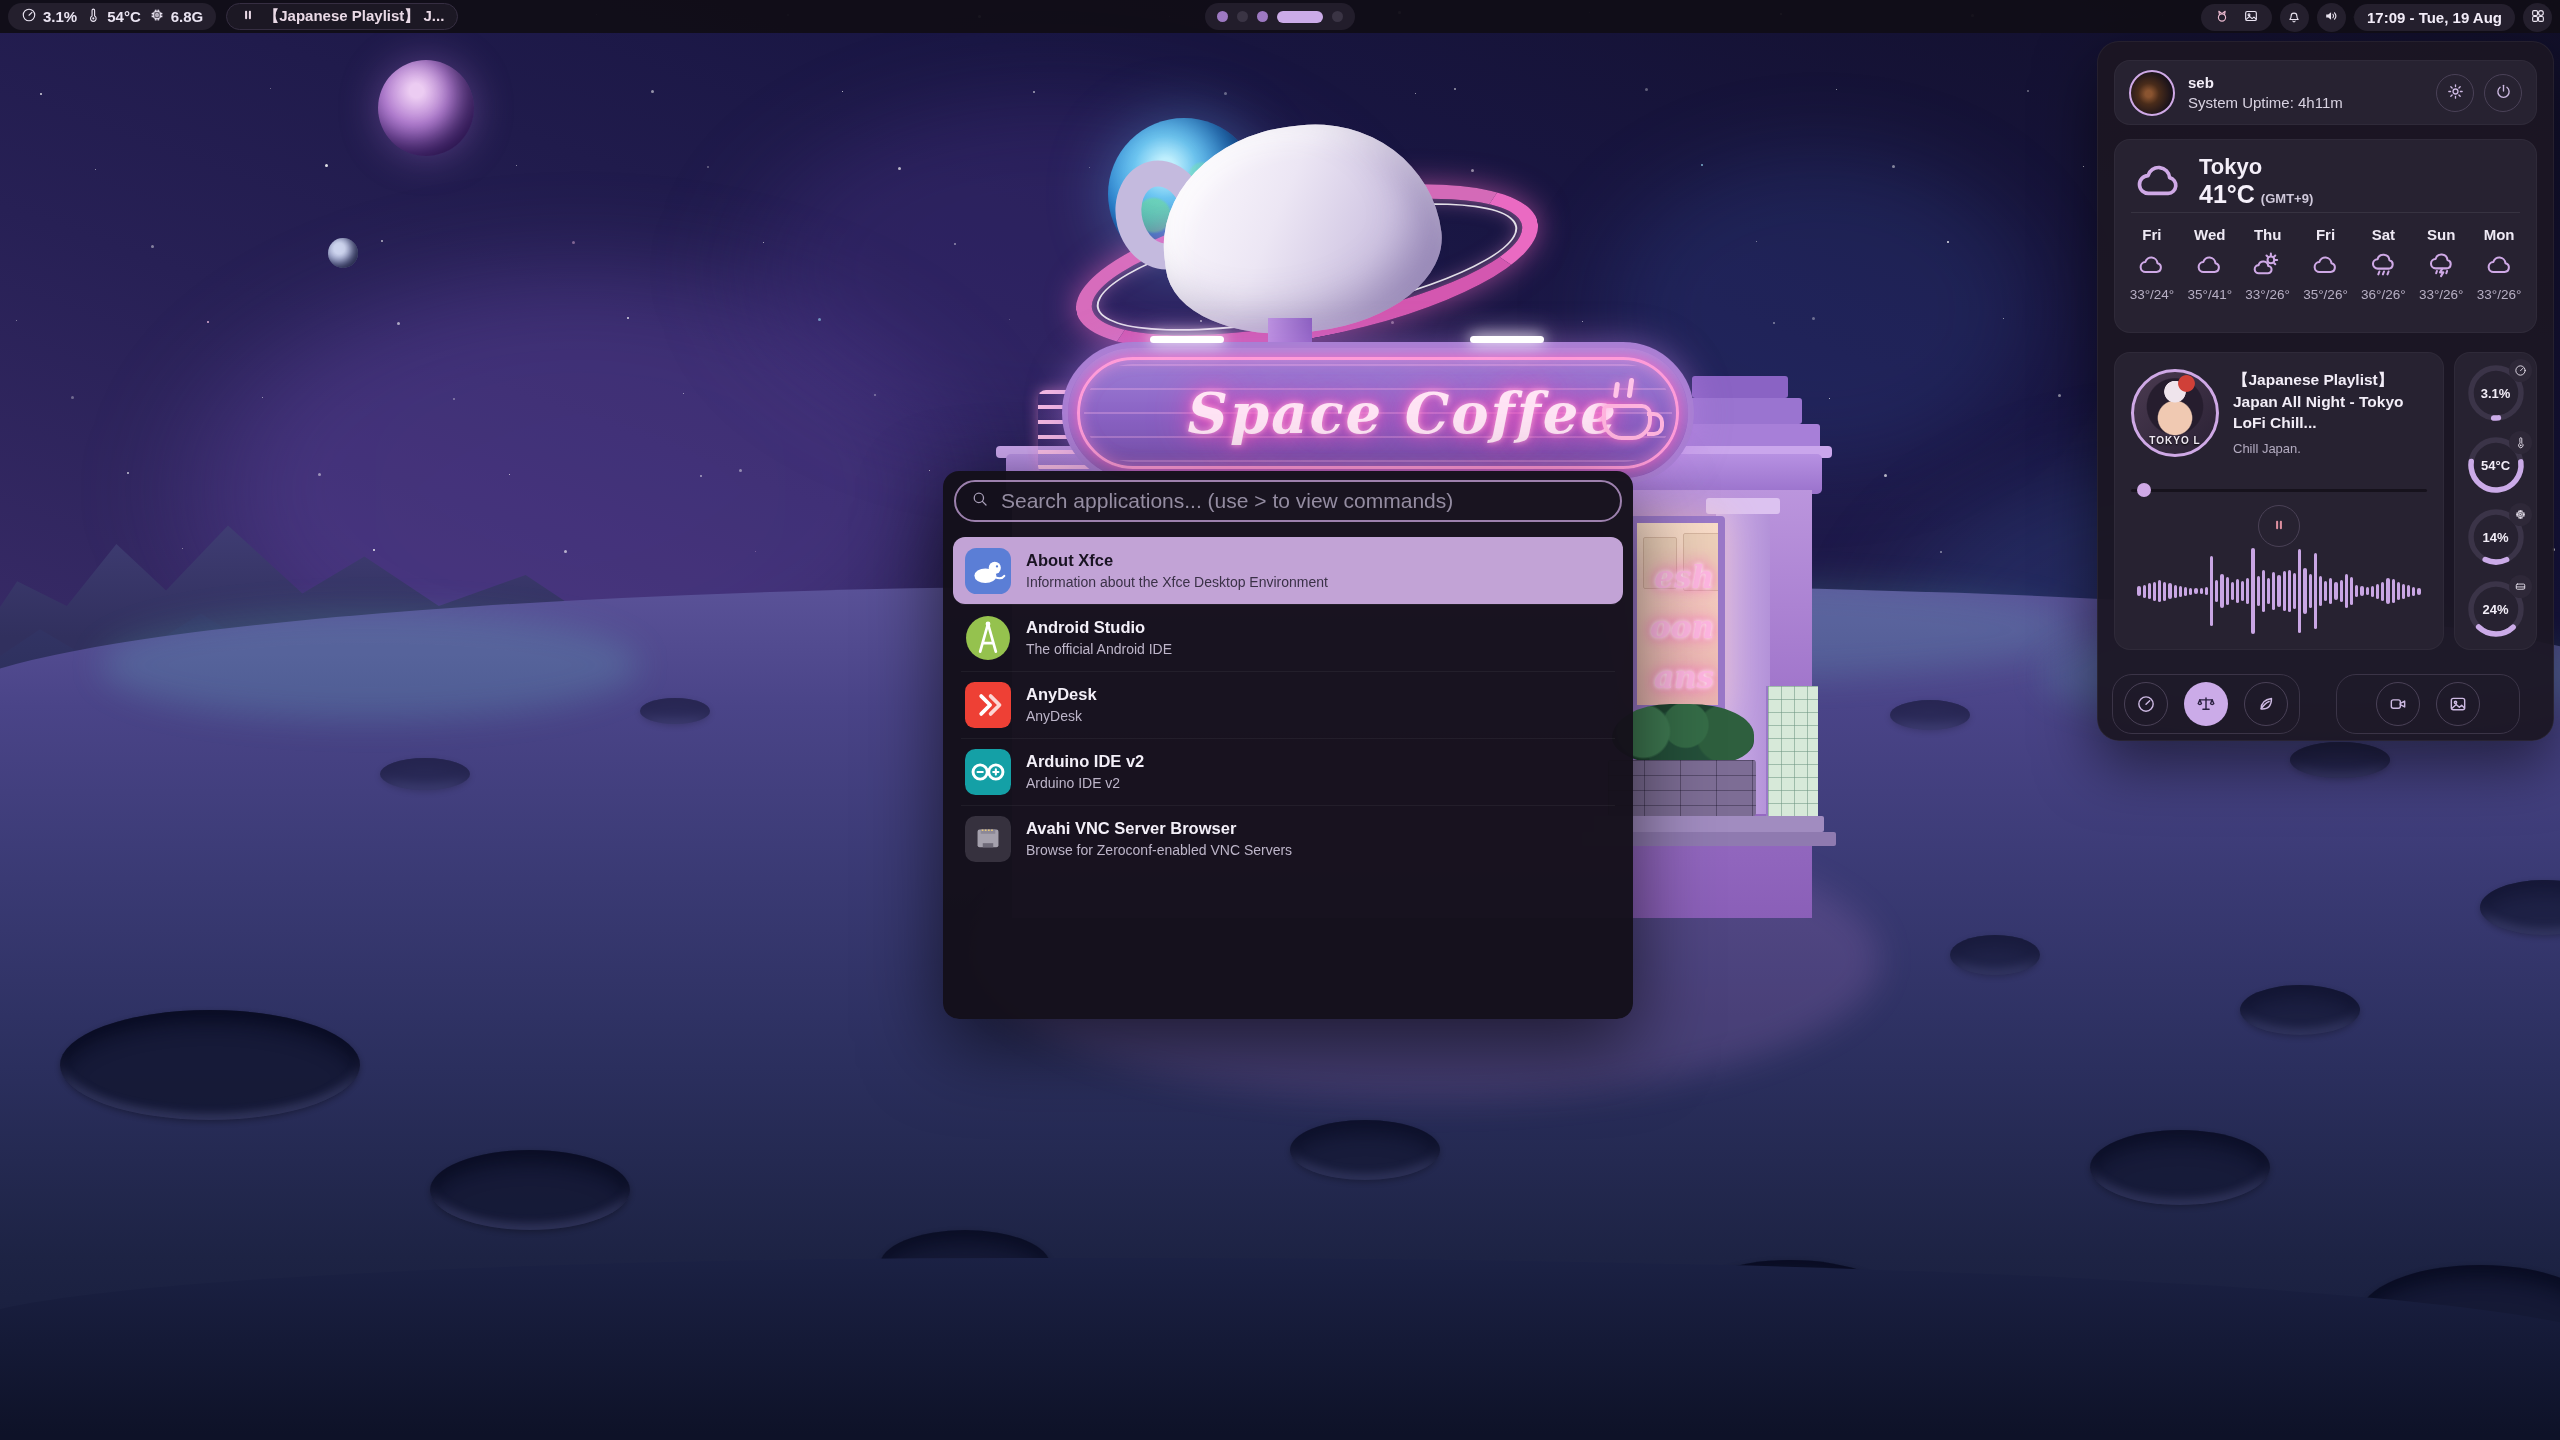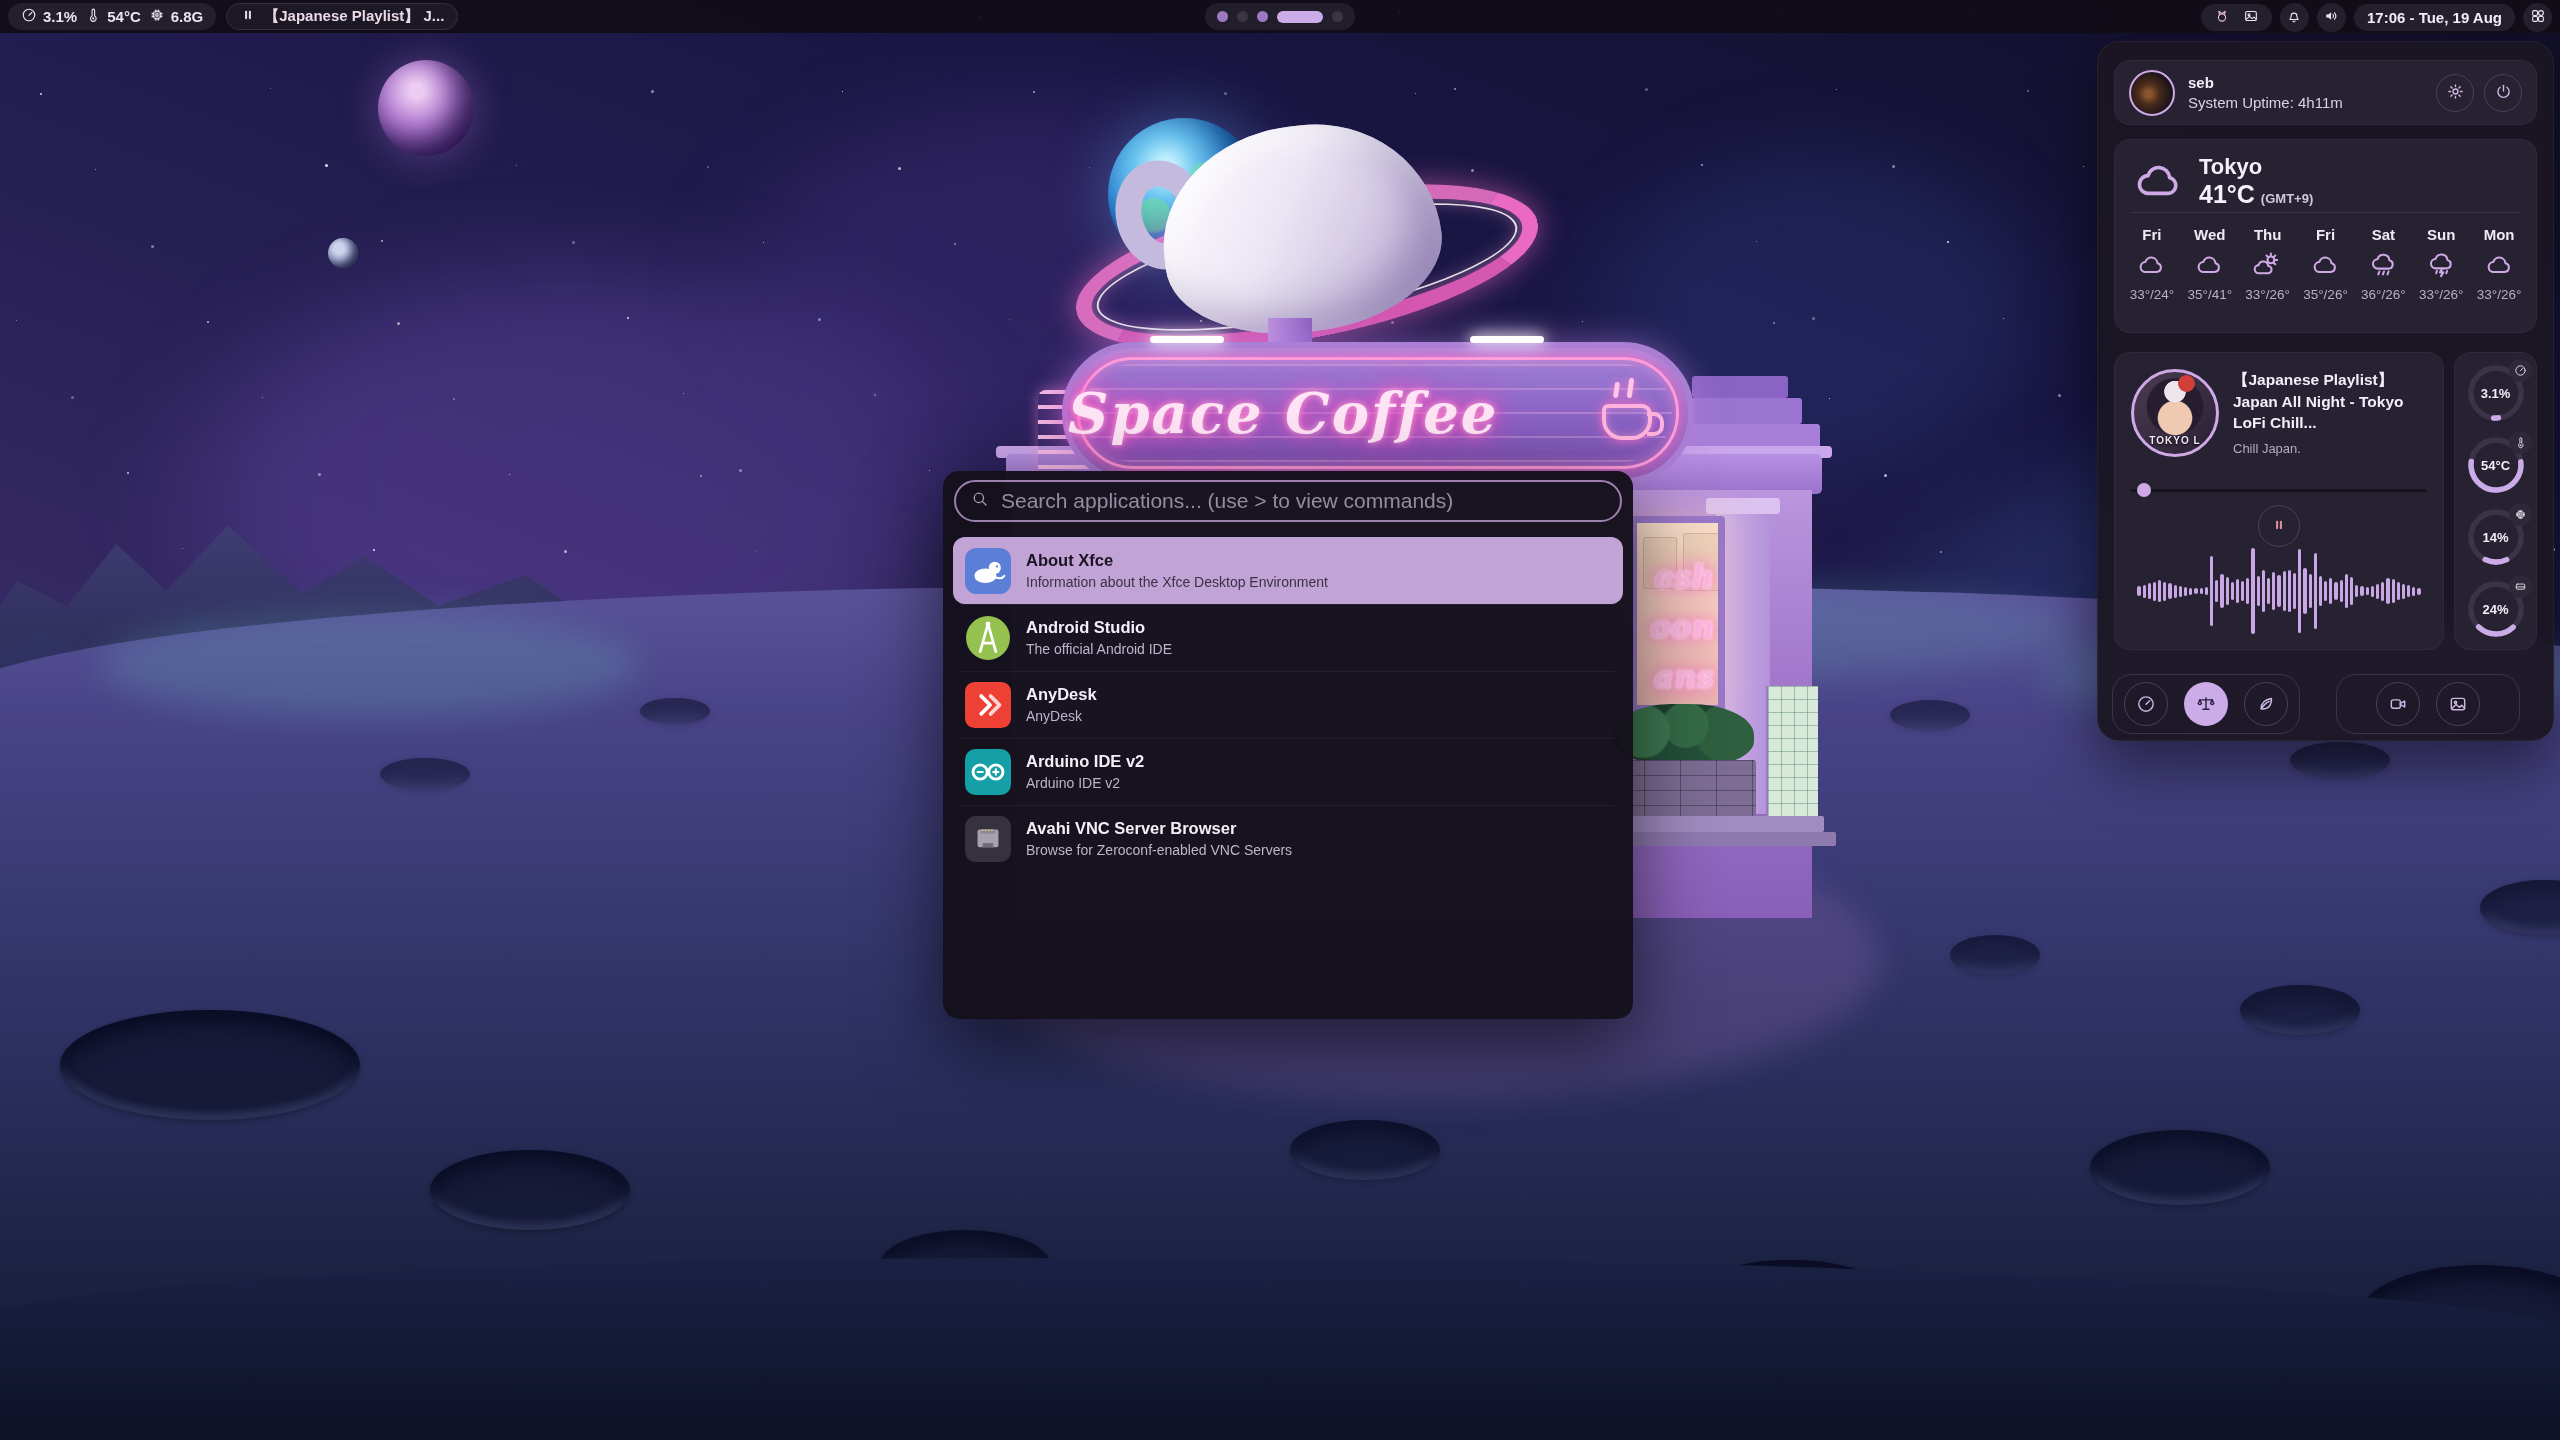--- a/index.html
+++ b/index.html
@@ -74,21 +74,21 @@
     background:repeating-linear-gradient(180deg,#ffc2e8 0 4px, rgba(130,80,170,.18) 4px 15px);
     box-shadow:0 0 14px rgba(255,150,220,.5);}
 
   .sign{left:1062px;top:342px;width:632px;height:142px;border-radius:72px;border:6px solid #a87fd4;
     background:linear-gradient(180deg,#a083d8,#8a62c4 55%,#7a50b0);
     box-shadow:0 0 34px rgba(190,130,230,.5), inset 0 0 26px rgba(255,170,230,.35);}
   .sign-neon{position:absolute;inset:9px;border-radius:60px;border:3px solid #ff9bd8;
     box-shadow:0 0 14px #ff6ec4, inset 0 0 14px rgba(255,140,210,.5);}
   .sign-tubes{position:absolute;inset:16px;border-radius:54px;opacity:.75;
     background:repeating-linear-gradient(180deg,rgba(255,185,235,.4) 0 2px,transparent 2px 24px);}
-  .sign-text{position:absolute;left:0;right:70px;top:50%;transform:translateY(-50%);text-align:left;
+  .sign-text{position:absolute;left:0;right:70px;top:50%;transform:translateY(-50%);text-align:right;
     font-family:"DejaVu Serif",serif;font-style:italic;font-weight:800;font-size:56px;letter-spacing:2px;
     color:#ffe4f5;text-shadow:0 0 6px #ffa5dc,0 0 18px #ff58c0,0 0 40px #ff3eb2;}
   .sign-cup{position:absolute;right:36px;top:56px;width:50px;height:36px;border:4px solid #ffb4de;
     border-radius:6px 10px 20px 20px;box-shadow:0 0 12px #ff6ec4, inset 0 0 8px rgba(255,160,220,.6);}
   .sign-cup::after{content:"";position:absolute;right:-16px;top:4px;width:13px;height:16px;
     border:4px solid #ffb4de;border-left:none;border-radius:0 10px 10px 0;}
   .steam{position:absolute;width:5px;height:16px;border-radius:4px;background:#ffc4e8;
     box-shadow:0 0 10px #ff7ecb;transform:rotate(8deg);}
   .roof-light{position:absolute;height:7px;border-radius:4px;background:#fff;
     box-shadow:0 0 14px #fff,0 0 26px rgba(255,230,255,.8);}
@@ -506,21 +506,21 @@
               <path d="M10.4 19.6a1.7 1.7 0 0 0 3.2 0"></path>
             </svg></span>
       </div>
       <div class="icon-circle">
         <span><svg viewBox="0 0 24 24" fill="none" stroke="currentColor" stroke-width="1.7" stroke-linecap="round" stroke-linejoin="round" style="width: 16px; height: 16px;">
               <path d="M4.8 9.8v4.4h3.1l4.2 3.6V6.2L7.9 9.8z" fill="currentColor" stroke="none"></path>
               <path d="M14.9 9.4a4.2 4.2 0 0 1 0 5.2M17.3 7.2a7.4 7.4 0 0 1 0 9.6"></path>
             </svg></span>
       </div>
       <div class="pill" style="font-weight:700;color:#f2ecf8;">
-        <span>17:06 - Tue, 19 Aug</span>
+        <span>17:09 - Tue, 19 Aug</span>
       </div>
       <div class="icon-circle">
         <span><svg viewBox="0 0 24 24" fill="none" stroke="currentColor" stroke-width="1.7" stroke-linecap="round" stroke-linejoin="round" style="width: 16px; height: 16px;">
               <rect x="4" y="4" width="7.2" height="7.2" rx="1.8"></rect>
               <rect x="12.8" y="4" width="7.2" height="7.2" rx="3.6"></rect>
               <rect x="4" y="12.8" width="7.2" height="7.2" rx="1.8"></rect>
               <rect x="12.8" y="12.8" width="7.2" height="7.2" rx="1.8"></rect>
             </svg></span>
       </div>
     </div>

